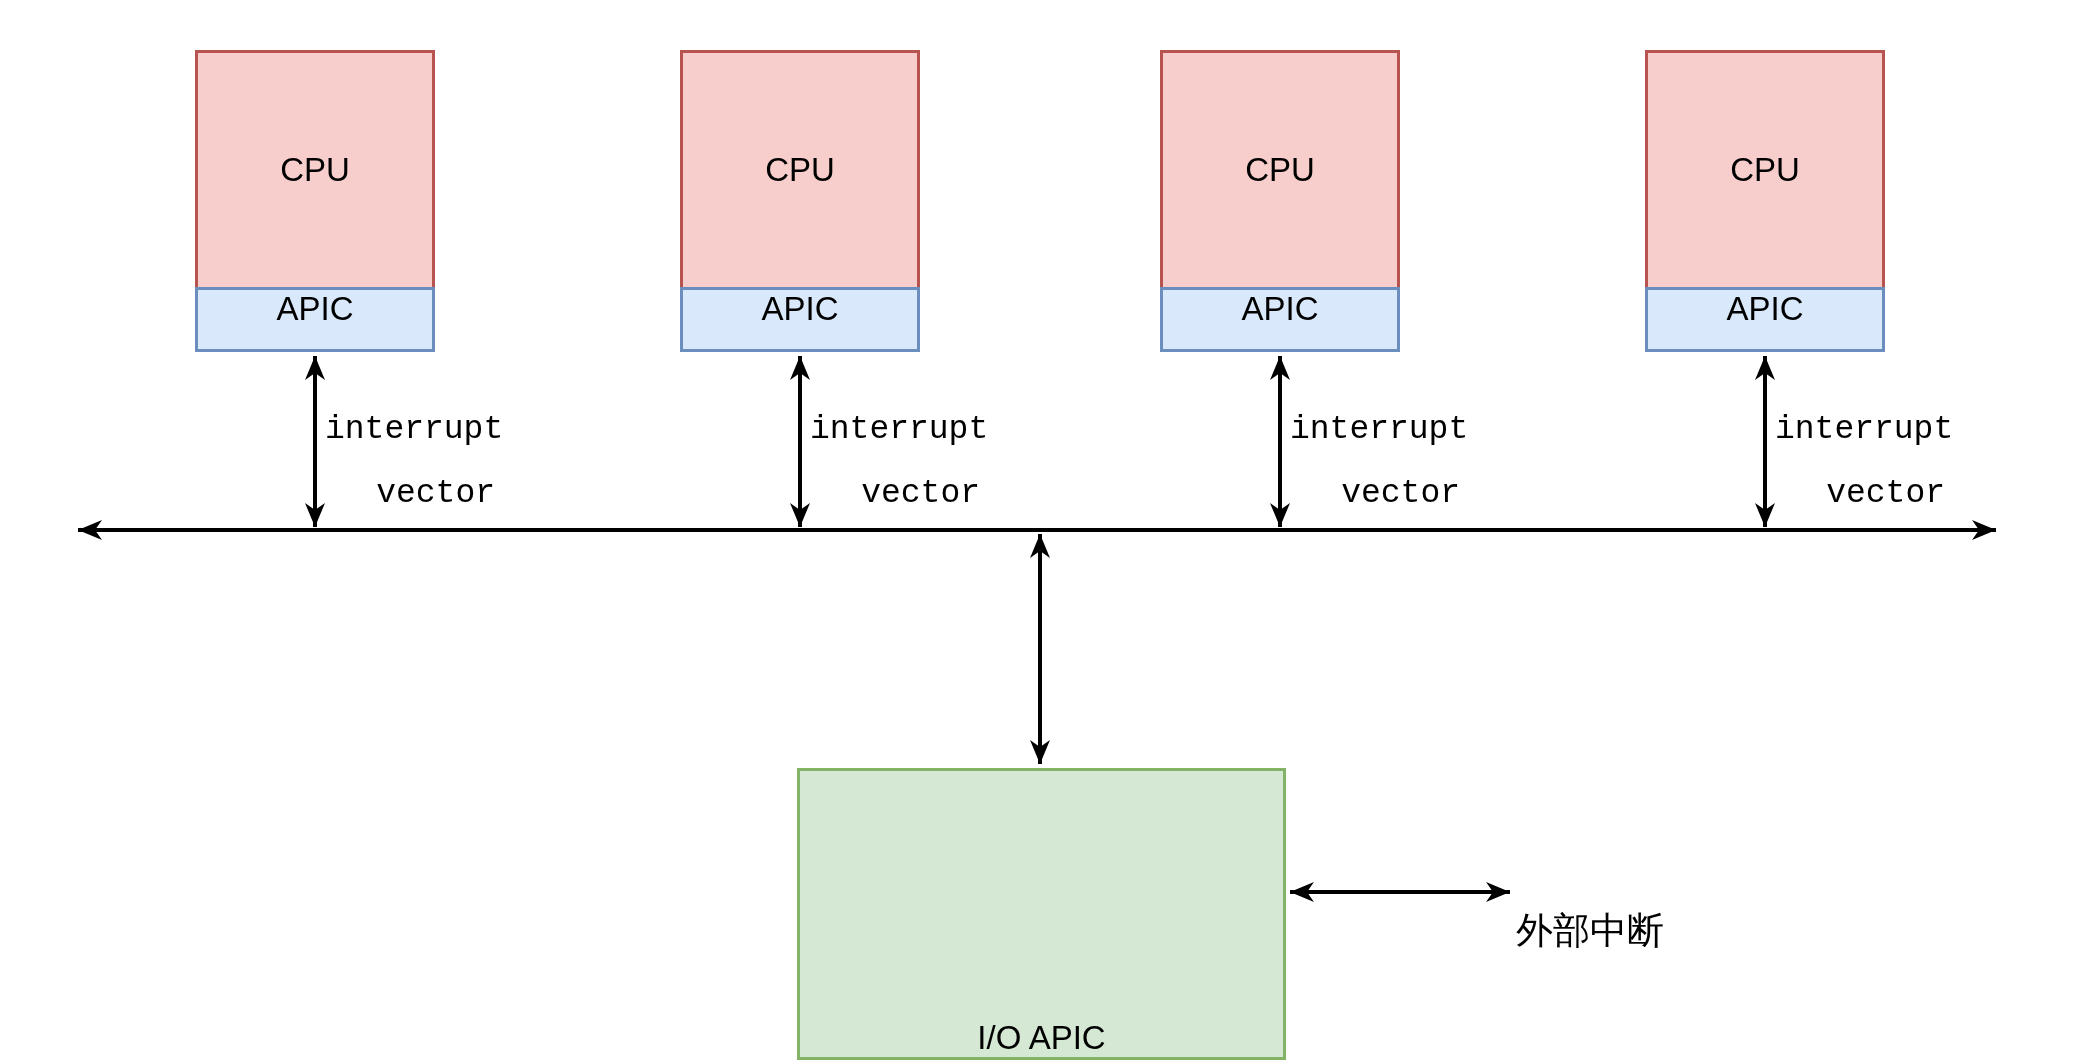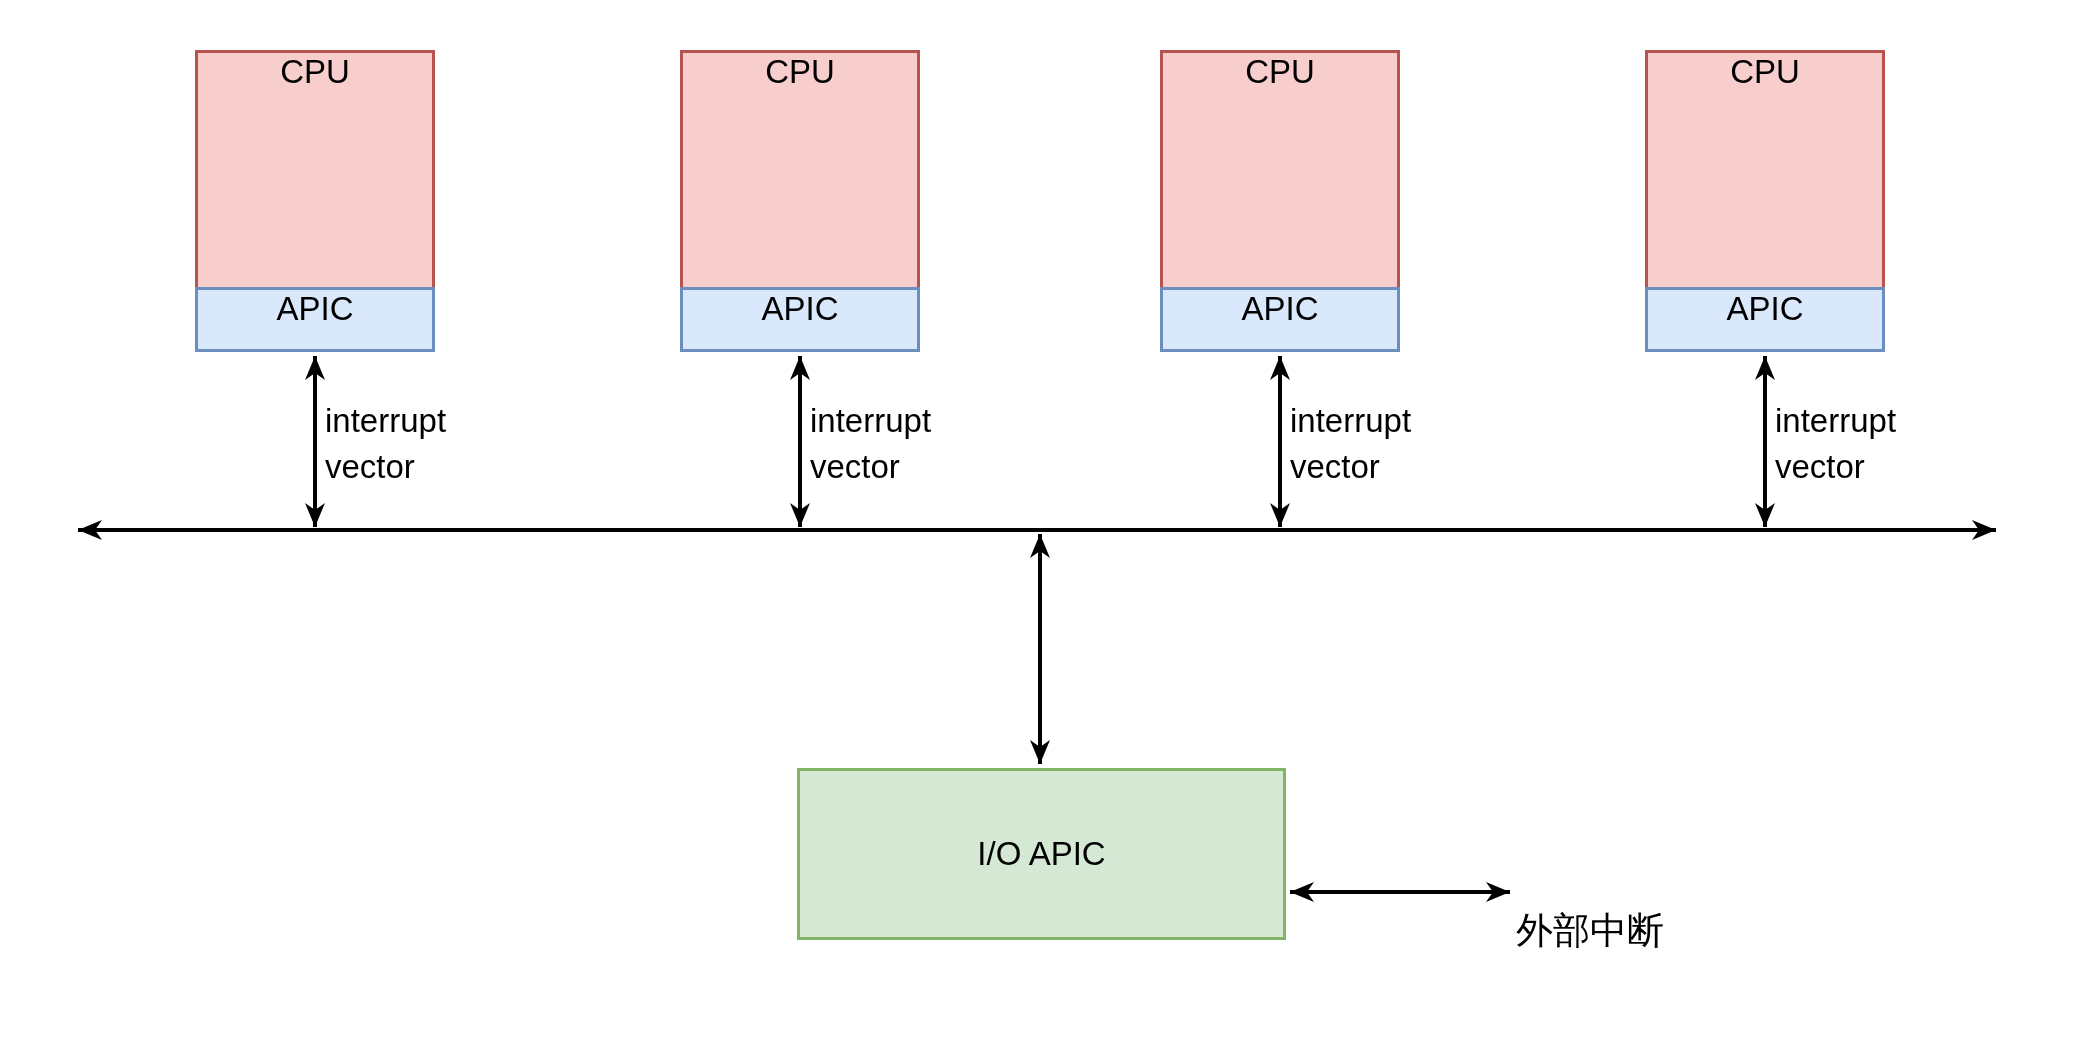--- a/index.html
+++ b/index.html
@@ -25,55 +25,56 @@
     position: absolute;
     top: 50px;
     width: 240px;
   }
   .cpu-box {
     box-sizing: border-box;
     height: 240px;
     background: var(--cpu-fill, #f8cecc);
     border: 3px solid var(--cpu-stroke, #b85450);
     display: flex;
-    align-items: flex-start;
+    align-items: center;
     justify-content: center;
     font-size: 33px;
   }
   .apic-box {
     box-sizing: border-box;
     height: 65px;
     margin-top: -3px;
     background: var(--apic-fill, #dae8fc);
     border: 3px solid var(--apic-stroke, #6c8ebf);
     display: flex;
     align-items: flex-start;
     justify-content: center;
     font-size: 33px;
   }
   .iv-label {
     position: absolute;
     top: 398px;
     width: 170px;
-    text-align: left;
+    text-align: right;
     font-size: 33px;
-    line-height: 46px;
+    line-height: 64px;
     white-space: pre-line;
+    font-family: Liberation Mono, monospace;
   }
   .ioapic-box {
     position: absolute;
     left: 797px;
     top: 768px;
     width: 489px;
-    height: 172px;
+    height: 292px;
     box-sizing: border-box;
     background: var(--ioapic-fill, #d5e8d4);
     border: 3px solid var(--ioapic-stroke, #82b366);
     display: flex;
-    align-items: center;
+    align-items: flex-end;
     justify-content: center;
     font-size: 33px;
   }
   .ext-label {
     position: absolute;
     left: 1516px;
     top: 906px;
     height: 50px;
     line-height: 50px;
     font-size: 37px;

